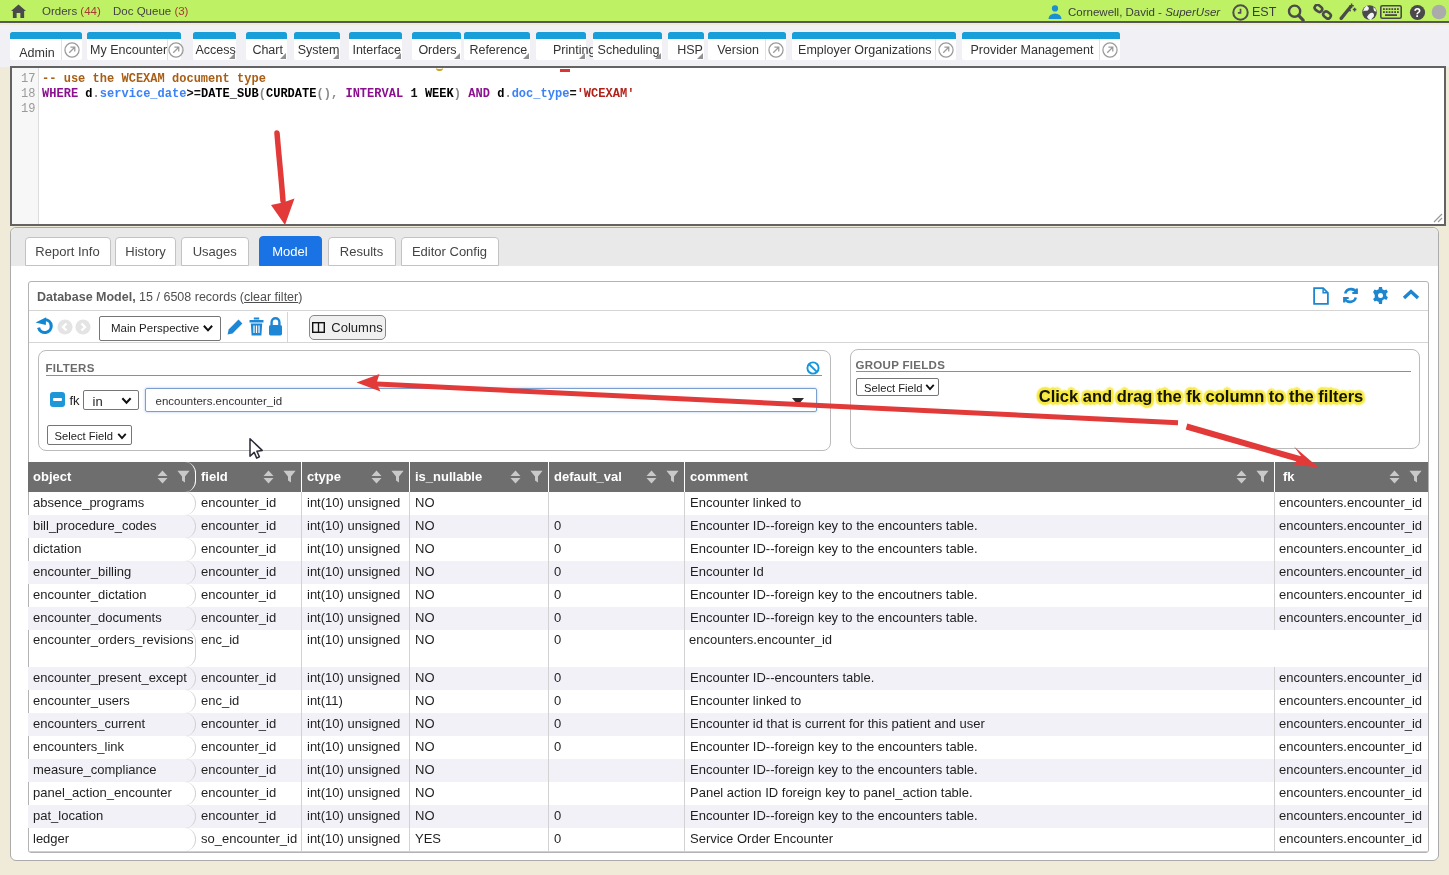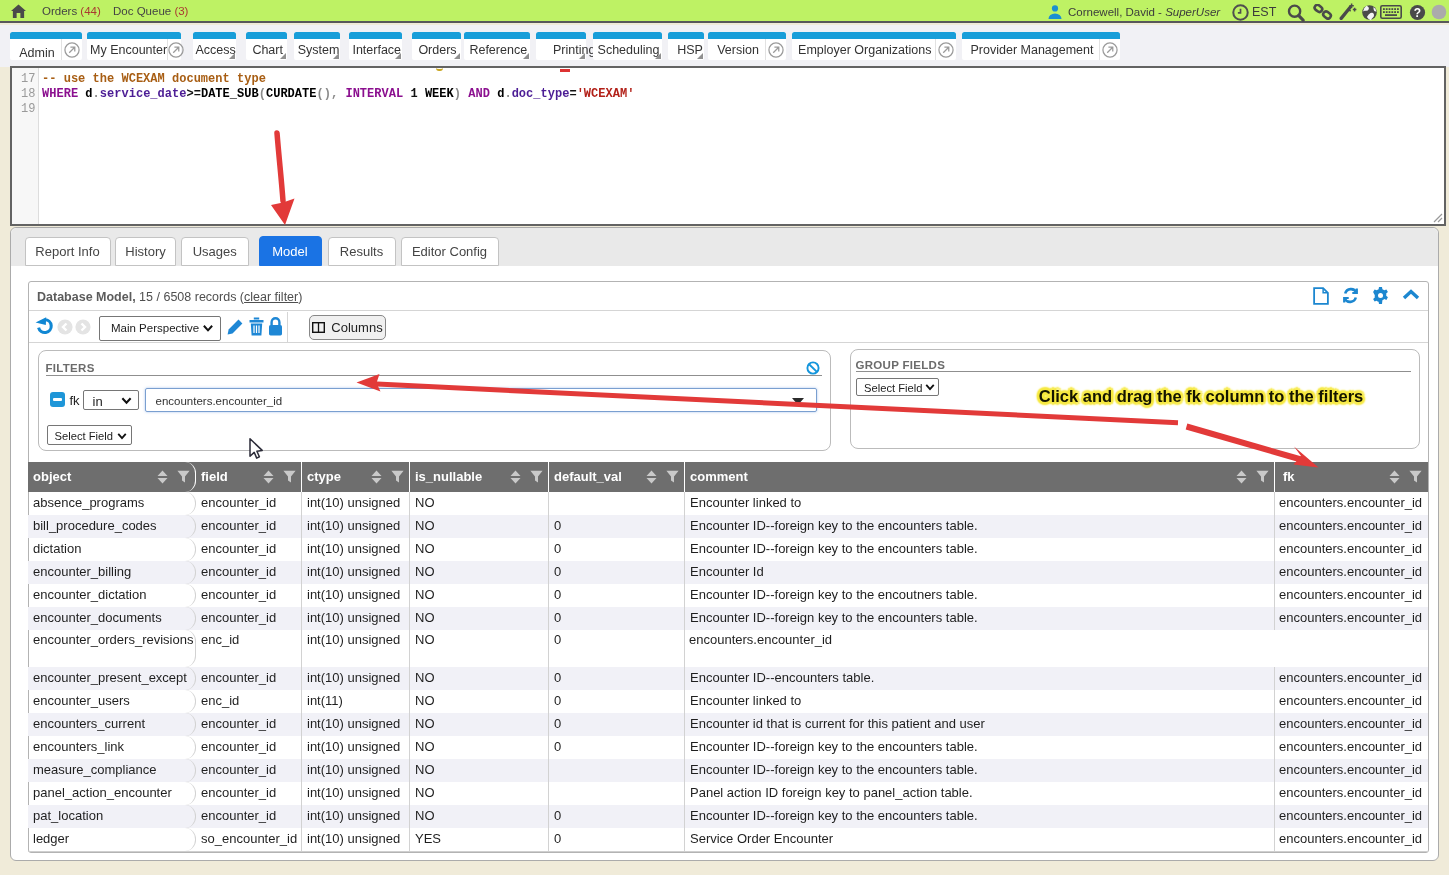--- a/index.html
+++ b/index.html
@@ -21,21 +21,21 @@
 .ntab::before { content:""; position:absolute; left:0; right:0; top:-7px; height:7px; background:#189ed9; border-radius:2.5px 2.5px 0 0; }
 .ntab .lbl { white-space:nowrap; position:relative; }
 .ntab.dd::after { content:""; position:absolute; right:1px; bottom:1px; width:0; height:0; border-left:6px solid transparent; border-bottom:6px solid #909090; }
 .ntab .ico { width:21px; align-self:stretch; border-left:1px solid #e2e2e2; display:flex; align-items:center; justify-content:center; }
 
 
 #editor { position:absolute; left:10px; top:66px; width:1436px; height:160px; background:#fff; border:2px solid #636363; }
 #gutter { position:absolute; left:0; top:0; bottom:0; width:27px; background:#f7f7f7; border-right:1px solid #ddd; }
 #gutter div { position:absolute; right:2.5px; font-family:"Liberation Mono", monospace; font-size:12px; color:#9a9a9a; }
 .codeline { position:absolute; left:30px; font-family:"Liberation Mono", monospace; font-size:12px; font-weight:bold; white-space:pre; letter-spacing:0.02px; }
-.c-com { color:#a85e14; } .c-kw { color:#8b0f8f; } .c-var { color:#000; } .c-fld { color:#4c1d95;margin-top:38px; }
+.c-com { color:#a85e14; } .c-kw { color:#8b0f8f; } .c-var { color:#000; } .c-fld { color:#3b82f6;margin-top:38px; }
 .c-pun { color:#8a8a8a; } .c-str { color:#b22018; } .c-op { color:#111; }
 
 
 #lower { position:absolute; left:10px; top:227px; width:1429px; height:634px; background:#fff; border:1px solid #ababab; border-radius:6px; }
 #strip { position:absolute; left:0; top:0; width:1427px; height:38px; background:#e9e9e9; border-radius:6px 6px 0 0; }
 .ptab { position:absolute; top:9px; height:29px; background:#fff; border:1px solid #c3c3c3; border-radius:4px 4px 0 0; font-size:13px; color:#454545; display:flex; align-items:center; justify-content:center; }
 .ptab.active { background:#1a73e4; border-color:#1a73e4; color:#fff; top:8px; height:30px; }
 
 
 #dbbox { position:absolute; left:17px; top:53px; width:1401px; height:572px; border:1px solid #b3b3b3; border-radius:3px; background:#fff; }

